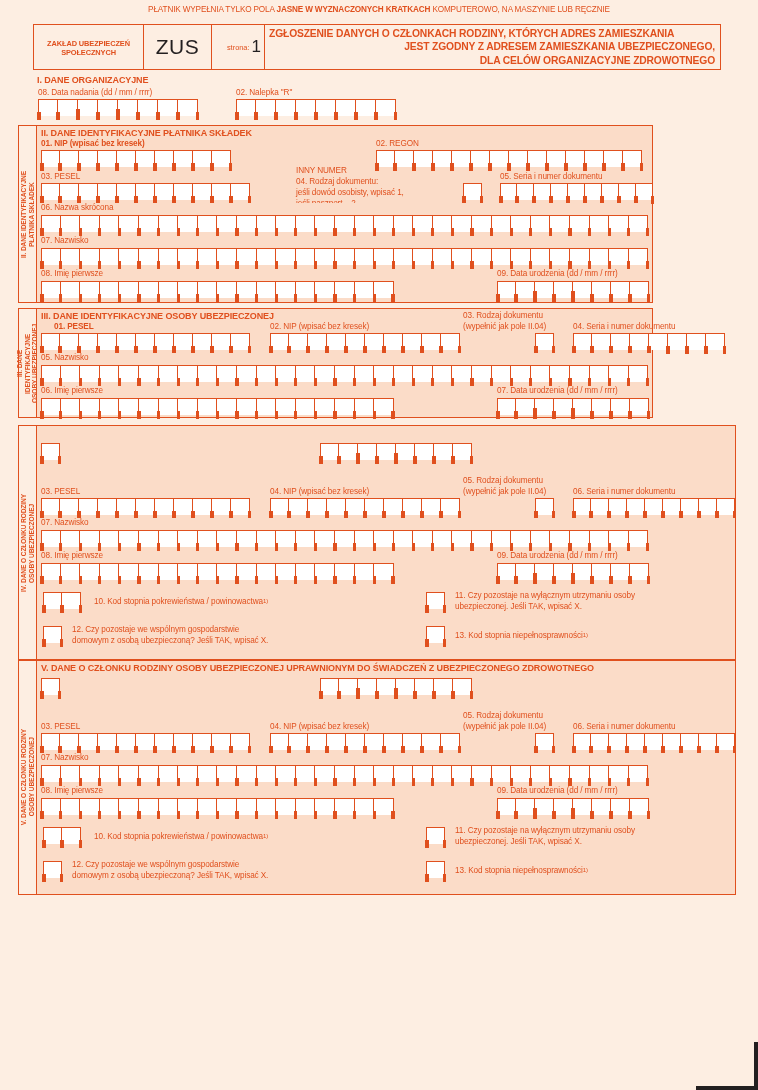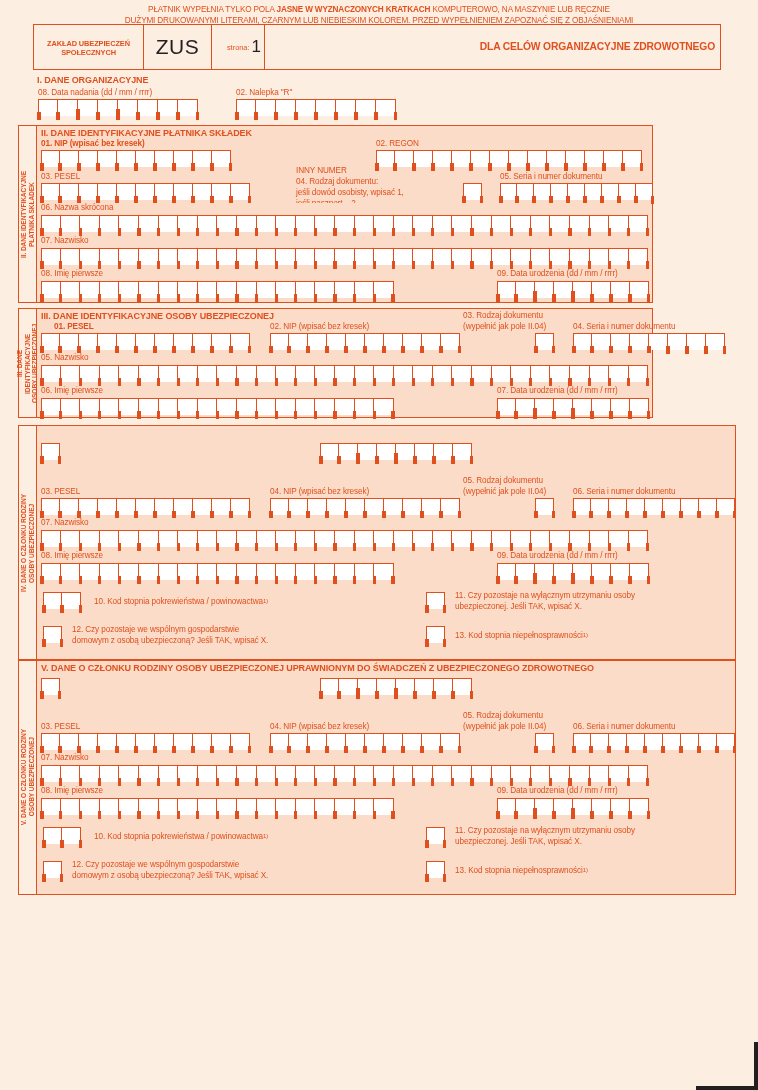--- a/index.html
+++ b/index.html
@@ -104,32 +104,33 @@
 </style>
 </head>
 <body>
 
 <div class="page">
 
   <div class="instructions">
     <div>
       <span>PŁATNIK WYPEŁNIA TYLKO POLA </span><b>JASNE W WYZNACZONYCH KRATKACH</b><span> KOMPUTEROWO, NA  MASZYNIE LUB RĘCZNIE</span>
     </div>
-    <div>DUŻYMI DRUKOWANYMI LITERAMI, CZARNYM LUB NIEBIESKIM KOLOREM. PRZED WYPEŁNIENIEM ZAPOZNAĆ SIĘ  Z OBJAŚNIENIAMI</div>
   </div>
 
   <div class="hdr-blackbar"></div>
   <div class="hdr">
     <div class="hdr-zus-name">ZAKŁAD UBEZPIECZEŃ SPOŁECZNYCH</div>
     <div class="hdr-zus">ZUS</div>
     <div class="hdr-page">
       <span class="lbl">strona:</span>
       <span class="num">1</span>
     </div>
     <div class="hdr-title">
+      <div class="l1">ZGŁOSZENIE DANYCH O CZŁONKACH RODZINY, KTÓRYCH ADRES ZAMIESZKANIA</div>
+      <div>JEST ZGODNY Z ADRESEM ZAMIESZKANIA UBEZPIECZONEGO,</div>
       <div>DLA CELÓW ORGANIZACYJNE ZDROWOTNEGO</div>
     </div>
   </div>
 
   <div class="sec-title" style="position:absolute;left:37px;top:75px;">I. DANE ORGANIZACYJNE</div>
   <div class="fld-label" style="position:absolute;left:38px;top:88px;">08. Data nadania (dd / mm / rrrr)</div>
   <div class="fld-label" style="position:absolute;left:236px;top:88px;">02. Nalepka "R"</div>
   <div class="strip" id="s-I-01" style="left:38px;top:99px;">
       <div class="cell" style="width: 20px;"></div>
       <div class="cell" style="width: 20px;"></div>

